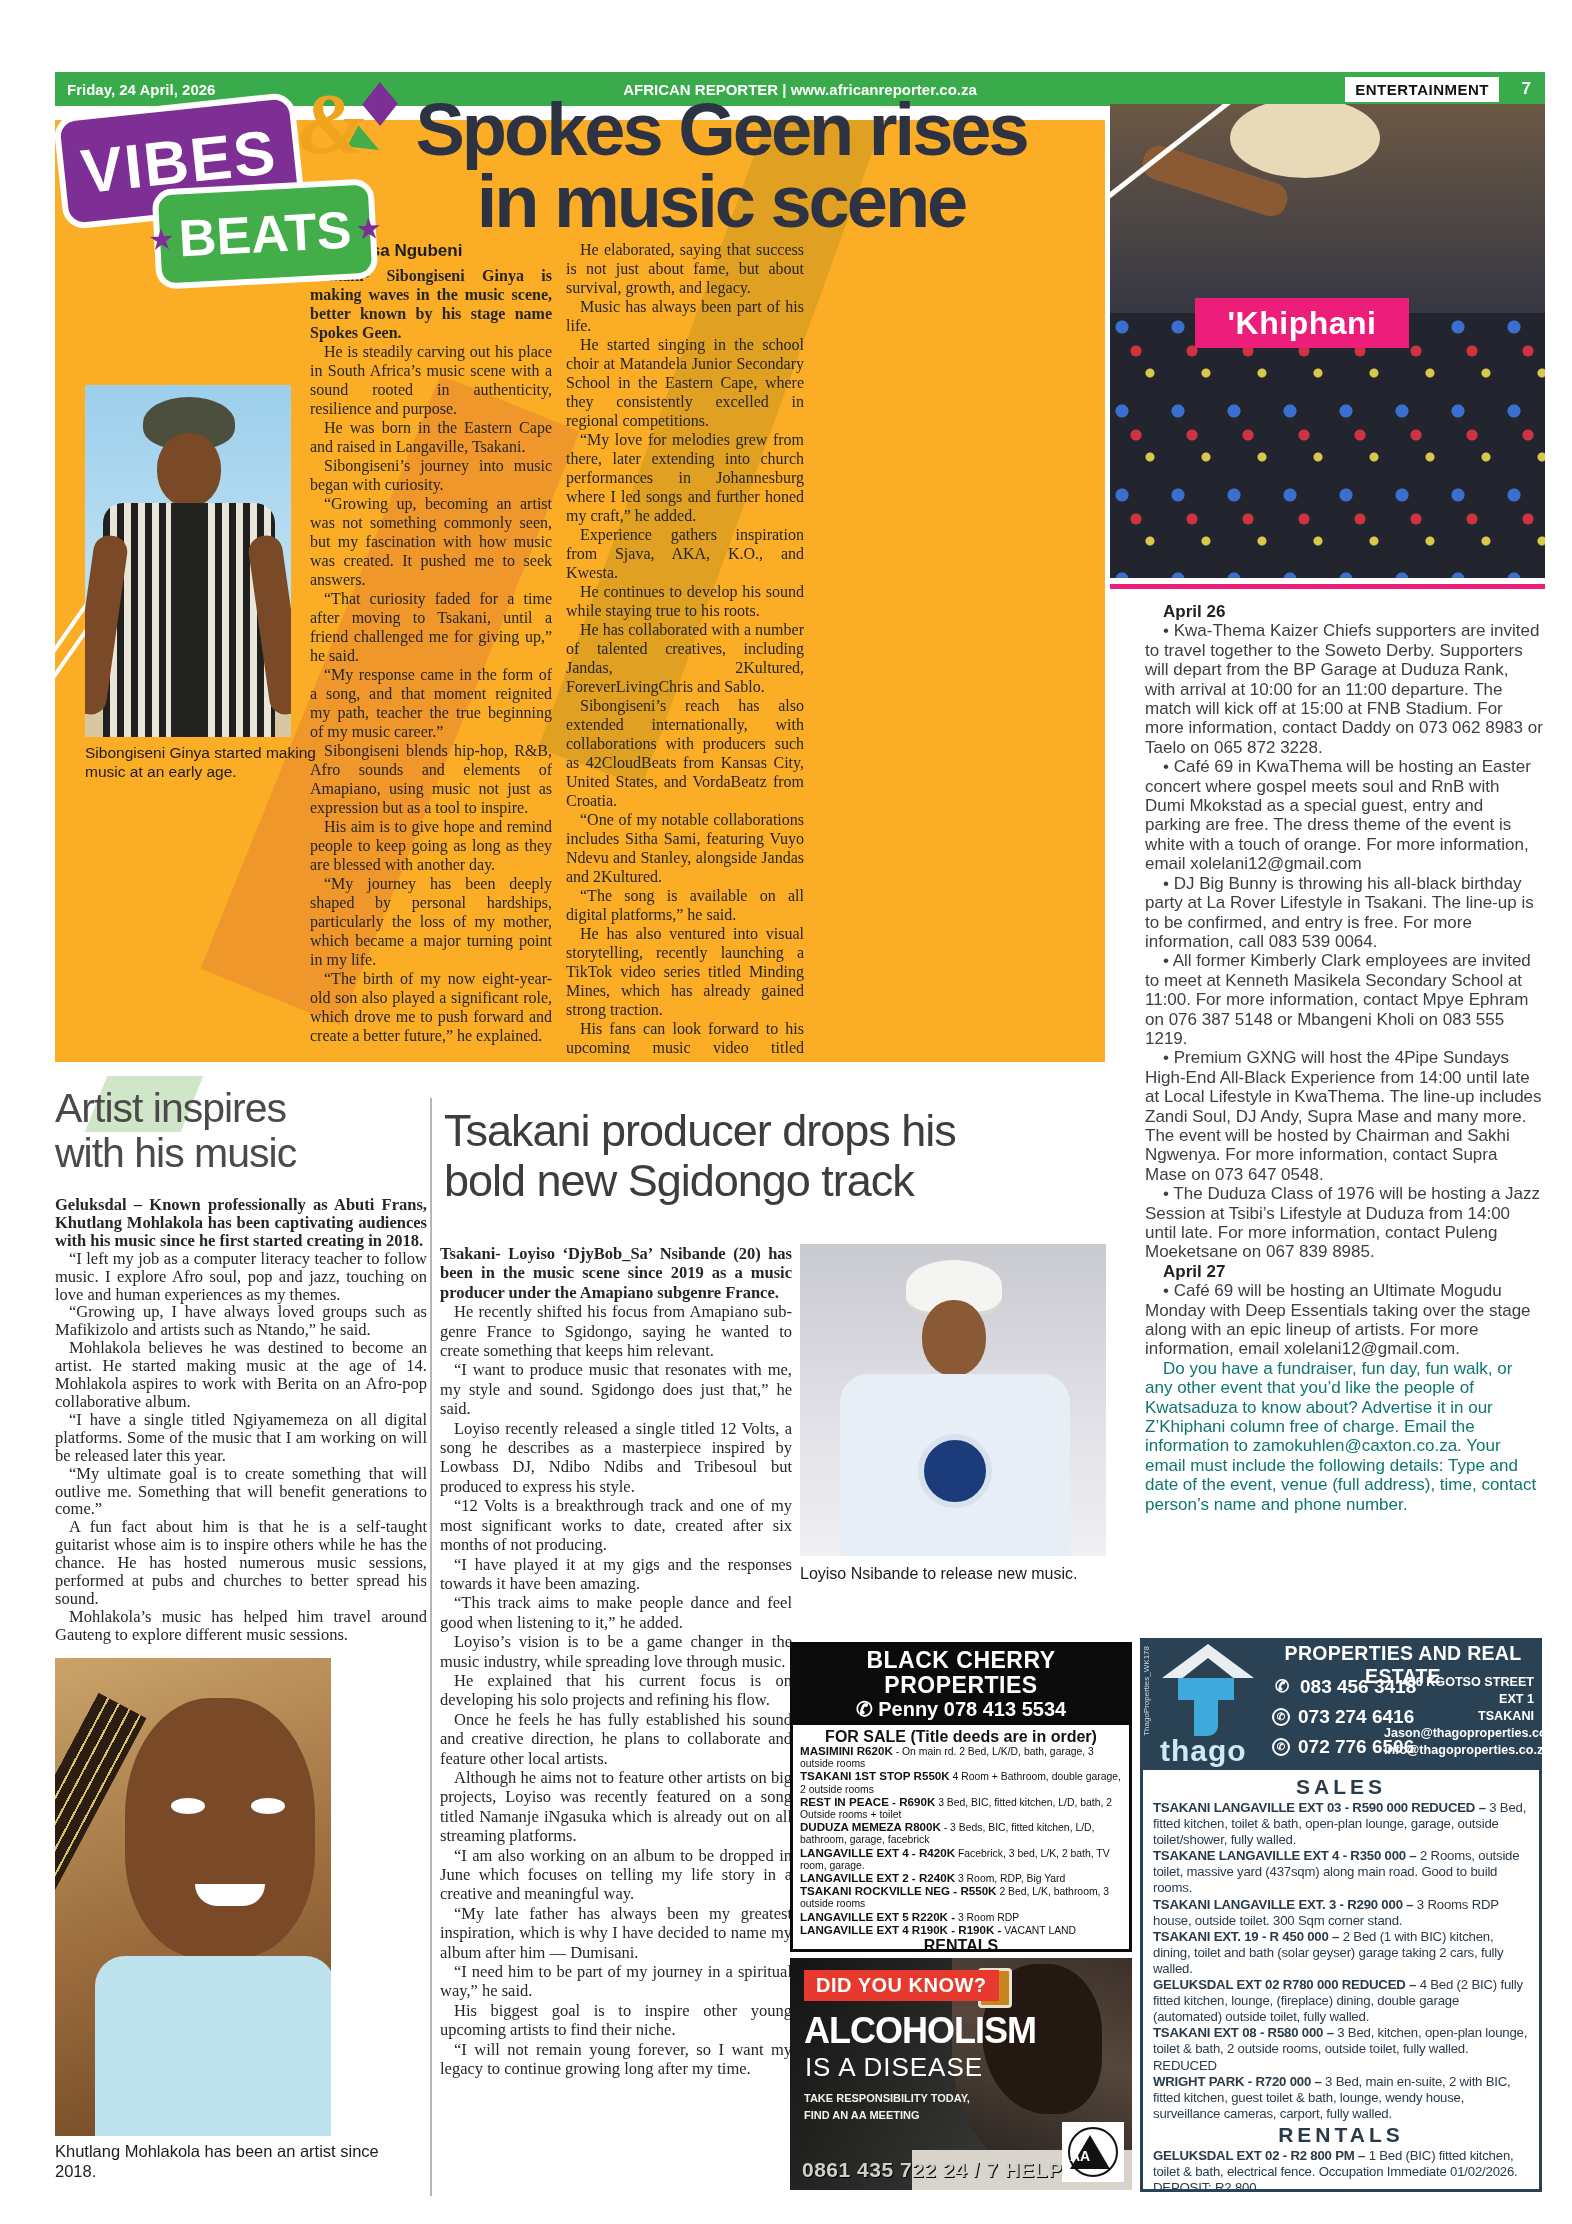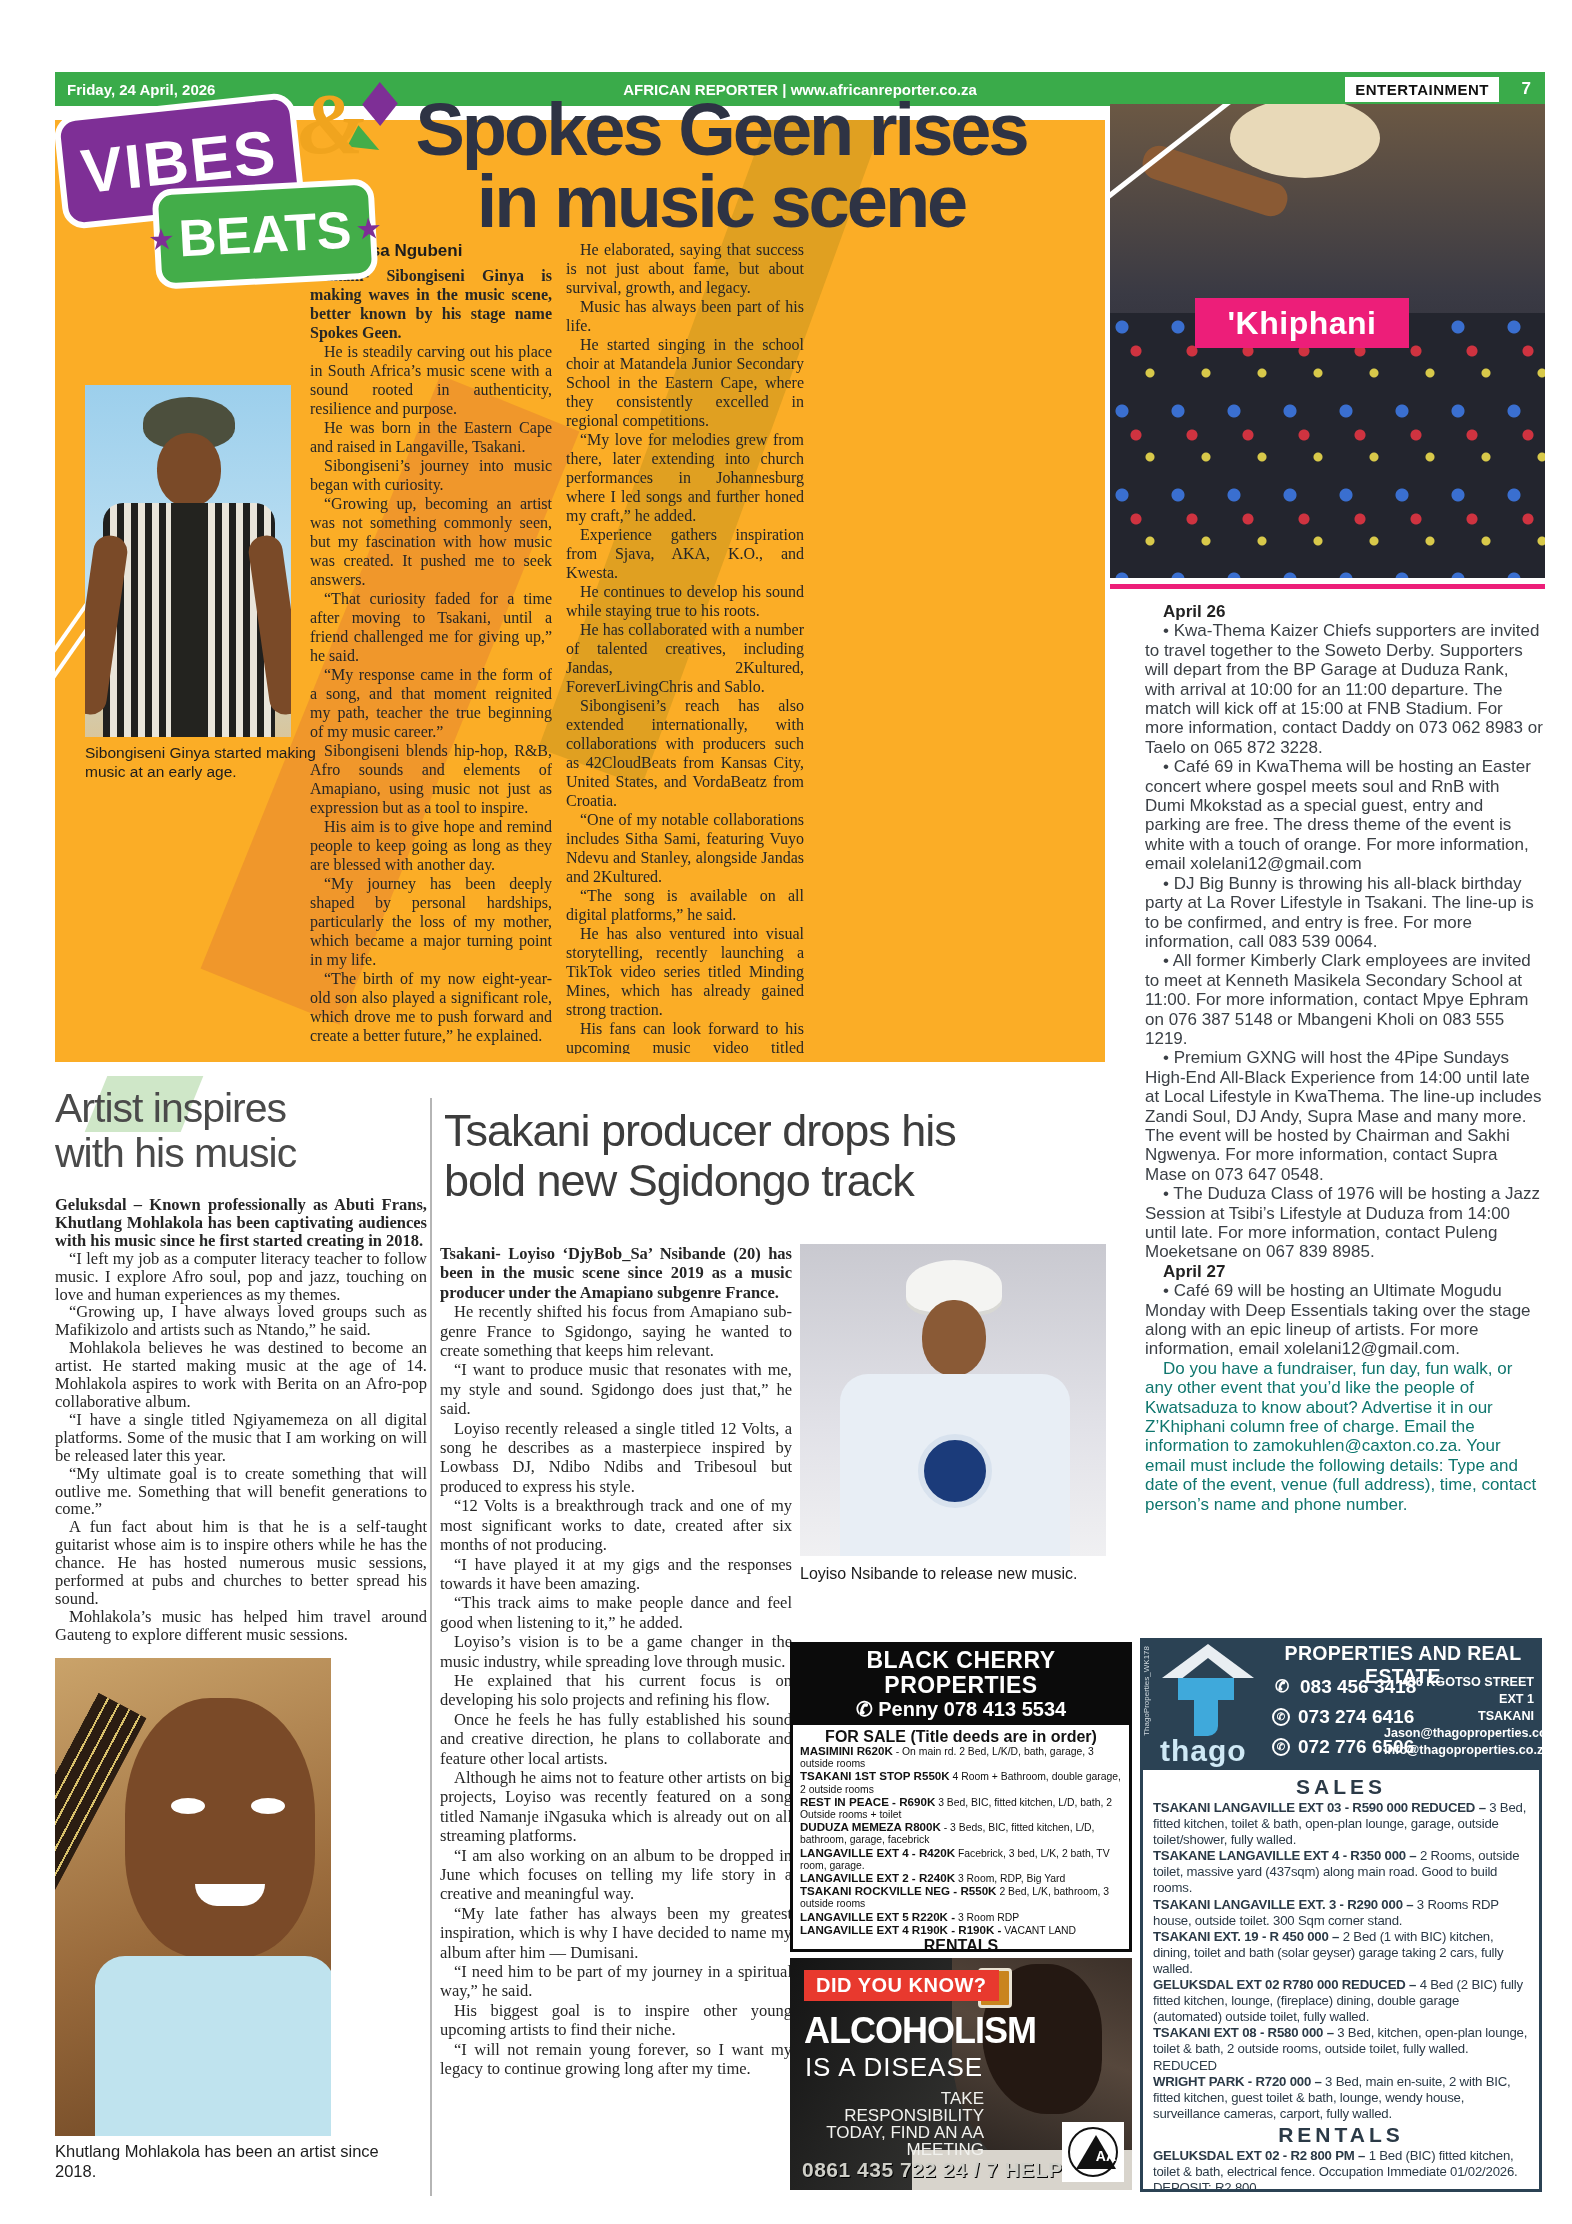--- a/index.html
+++ b/index.html
@@ -155,24 +155,24 @@
   .aa-ad { position:absolute; left:790px; top:1958px; width:342px; height:232px; overflow:hidden;
     background:linear-gradient(120deg,#141414 0%, #30302e 55%, #4a4a48 100%); color:#fff; }
   .aa-woman { position:absolute; right:-20px; top:0; width:200px; height:100%;
     background:linear-gradient(200deg,#3a2f28 0%, #56473c 40%, #201c1a 100%); border-radius:0 0 0 60%; }
   .aa-hair { position:absolute; right:30px; top:6px; width:120px; height:150px; background:#241812; border-radius:50% 50% 40% 60%; }
   .aa-glass { position:absolute; right:120px; top:10px; width:34px; height:40px; background:#c9841e; border:3px solid #e9e2d2; border-radius:4px; }
   .aa-table { position:absolute; right:0; bottom:0; width:220px; height:40px; background:#d8d4cc; }
   .aa-kicker { position:absolute; left:14px; top:12px; background:#e8392e; color:#fff; font-weight:bold; font-size:20px; padding:4px 12px; letter-spacing:.5px; }
   .aa-title { position:absolute; left:14px; top:52px; font-weight:bold; font-size:36px; letter-spacing:-1px; width:180px; text-align:center; }
   .aa-sub { position:absolute; left:14px; top:94px; font-size:26px; letter-spacing:1px; width:180px; text-align:center; }
-  .aa-body { position:absolute; left:14px; top:132px; width:180px; text-align:right; font-weight:normal; font-size:17px; line-height:17px; color:#f2f2ee; }
+  .aa-body { position:absolute; left:14px; top:132px; width:180px; text-align:left; font-weight:bold; font-size:11px; line-height:17px; color:#f2f2ee; }
   .aa-help { position:absolute; left:12px; bottom:8px; font-weight:bold; font-size:21px; letter-spacing:.5px; color:#cfcfc8; text-shadow:1px 1px 0 #000; }
   .aa-logo { position:absolute; right:8px; bottom:8px; width:62px; height:60px; background:#fff; display:flex; align-items:center; justify-content:center; }
-  .aa-circle { width:50px; height:50px; border:2px solid #111; border-radius:50%; position:relative; display:flex; align-items:center; justify-content:flex-end; }
+  .aa-circle { width:50px; height:50px; border:2px solid #111; border-radius:50%; position:relative; display:flex; align-items:center; justify-content:flex-start; }
   .aa-tri { position:absolute; width:0; height:0; border-left:20px solid transparent; border-right:20px solid transparent; border-bottom:34px solid #111; top:6px; }
   .aa-aa { position:relative; color:#fff; font-weight:bold; font-size:14px; top:4px; }
 
   
   .th-ad { position:absolute; left:1140px; top:1638px; width:402px; height:554px; }
   .th-head { position:relative; width:100%; height:132px; background:#2b4254; color:#fff; overflow:hidden; }
   .th-code { position:absolute; left:2px; top:8px; font-size:8px; color:#cfd8de; writing-mode:vertical-rl; transform:rotate(180deg); }
   .th-logo { position:absolute; left:14px; top:4px; width:110px; height:124px; }
   .th-roof { position:absolute; left:8px; top:2px; width:0; height:0; border-left:46px solid transparent; border-right:46px solid transparent; border-bottom:34px solid #e9eef2; }
   .th-roof-in { position:absolute; left:26px; top:16px; width:0; height:0; border-left:28px solid transparent; border-right:28px solid transparent; border-bottom:22px solid #2b4254; }

